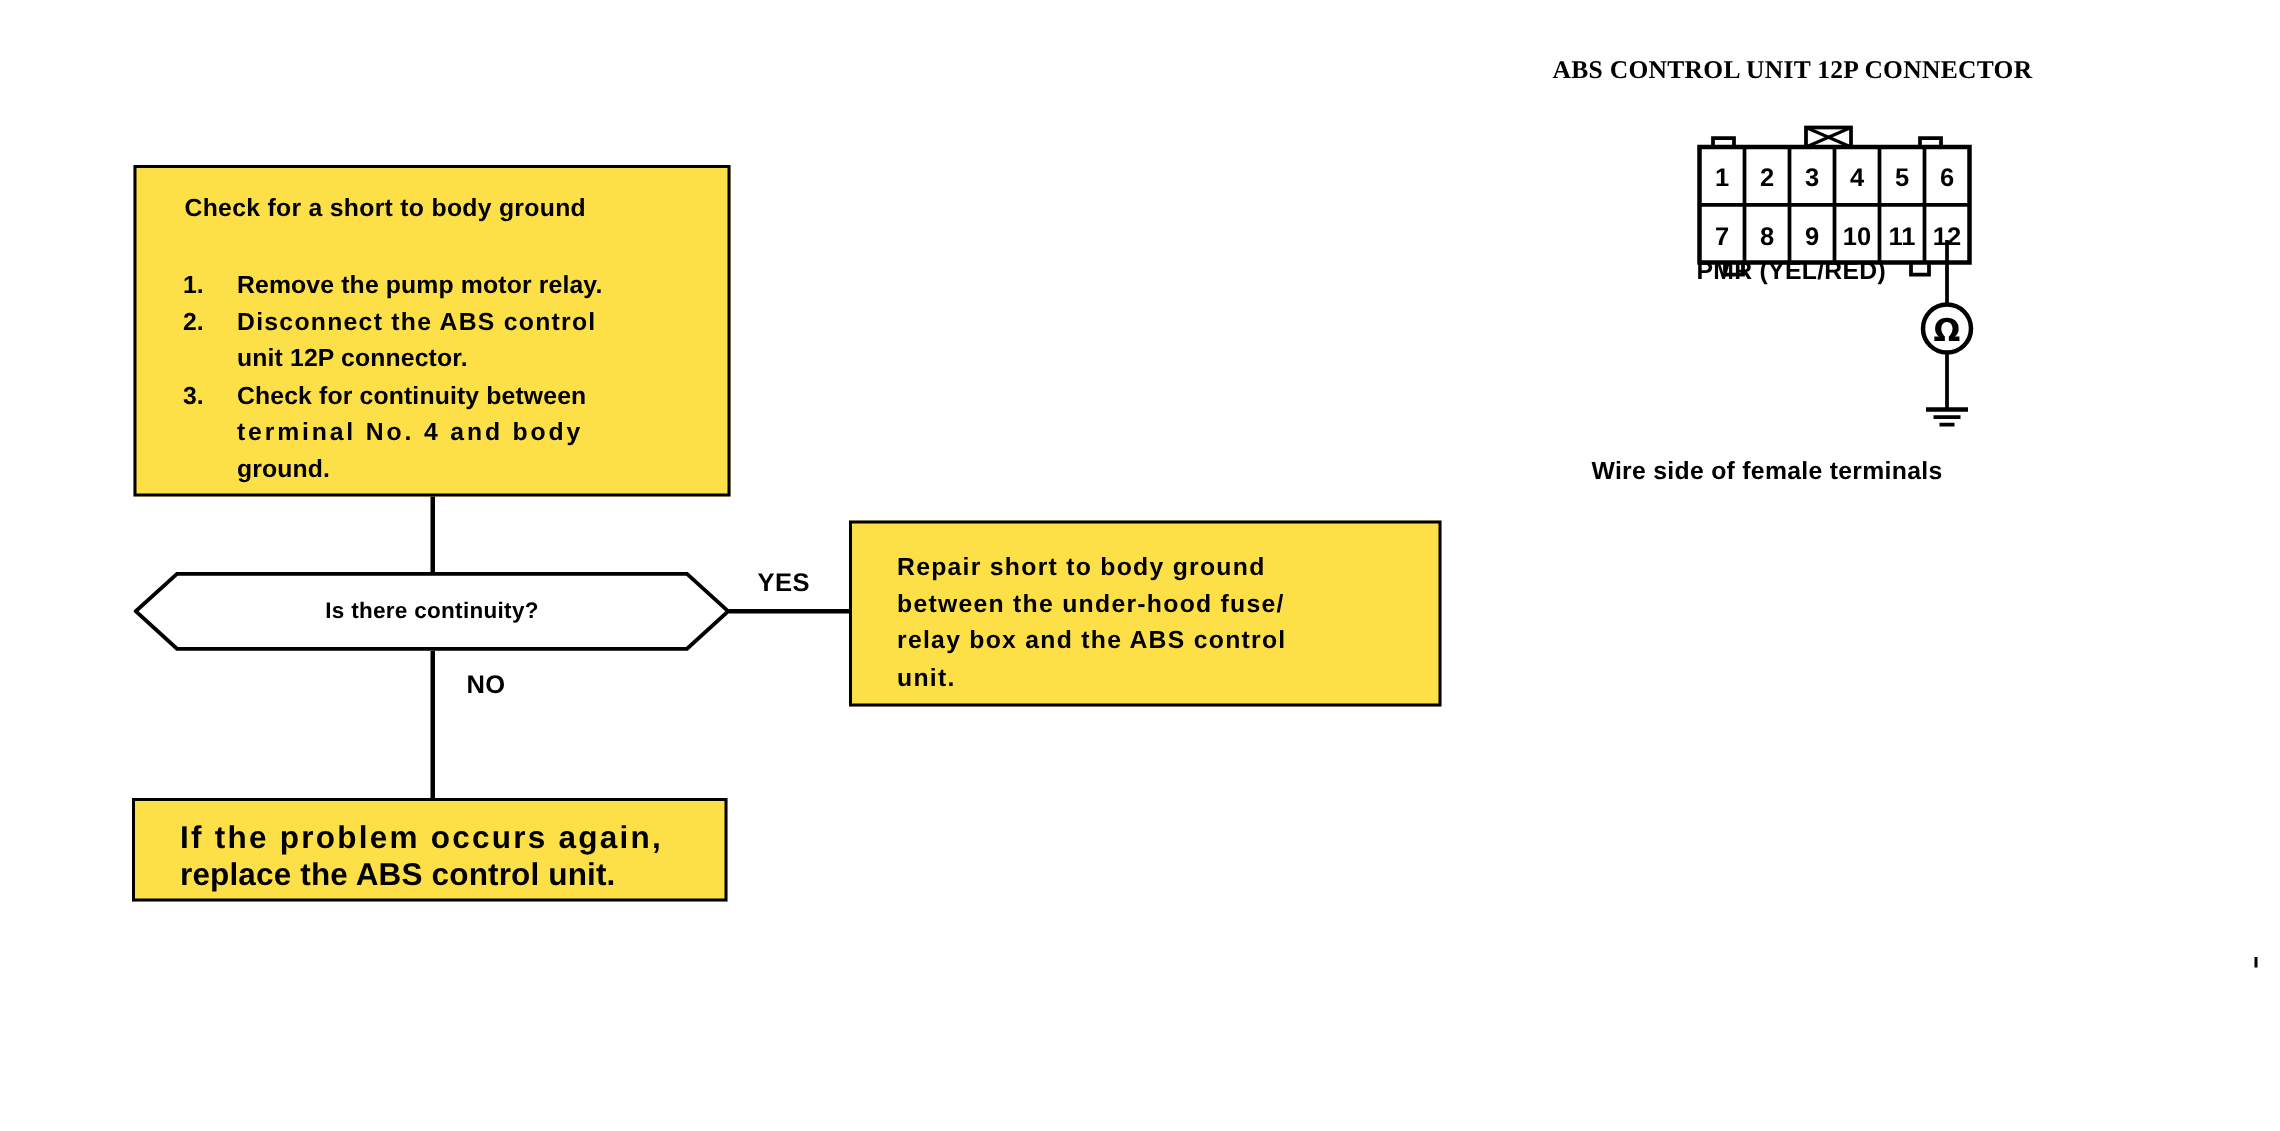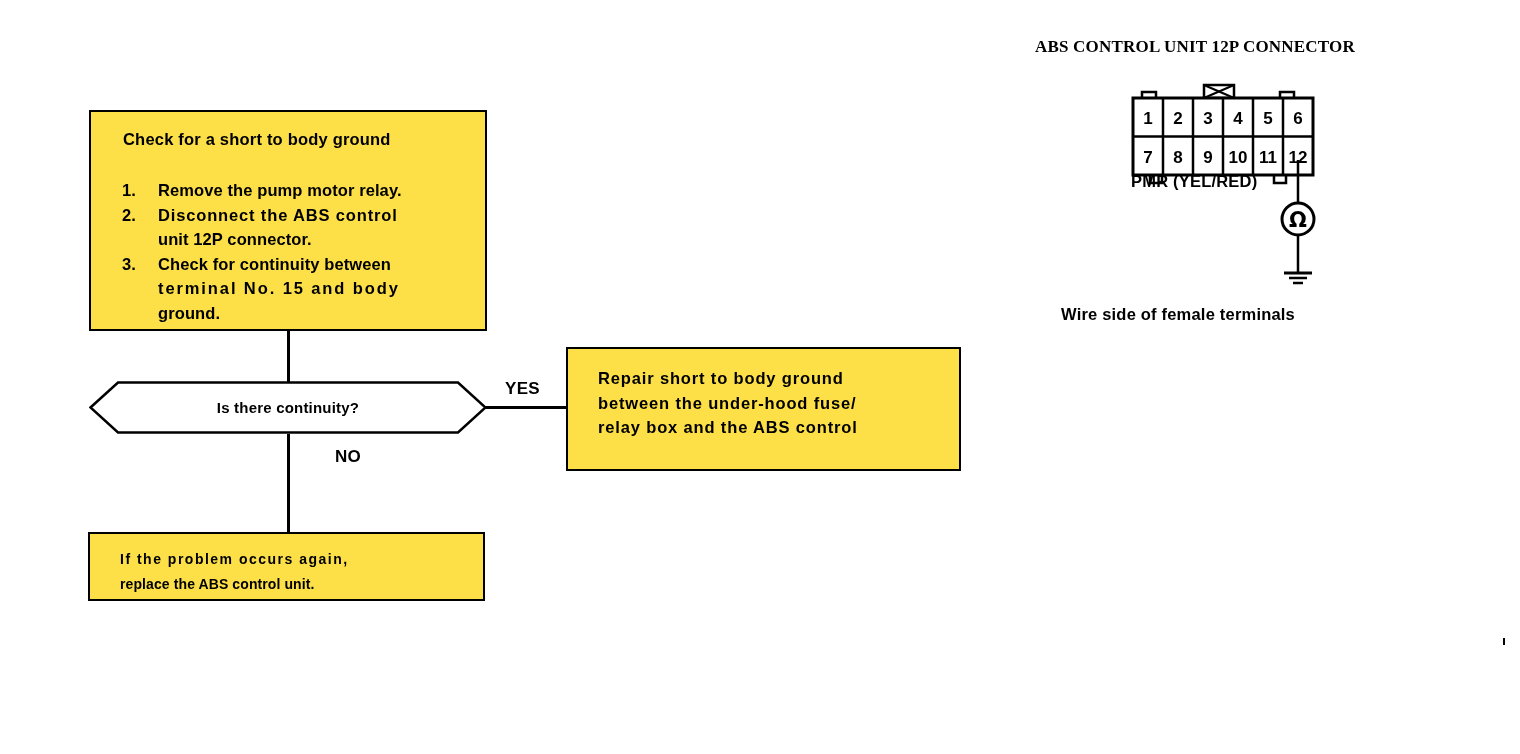--- a/index.html
+++ b/index.html
@@ -107,21 +107,21 @@
   }
 
   
   .branch-label {
     position: absolute;
     font-size: 17px;
     font-weight: 600;
     letter-spacing: 0.3px;
   }
   #yes-label { left: 505px; top: 379px; }
-  #no-label  { left: 311px; top: 447px; margin-left: 24px; }
+  #no-label  { left: 311px; top: 447px; }
 
   
   #repair-box {
     left: 566px;
     top: 347px;
     width: 395px;
     height: 124px;
   }
   #repair-box .body {
     position: absolute;
@@ -139,21 +139,21 @@
     left: 88px;
     top: 532px;
     width: 397px;
     height: 69px;
   }
   #final-box .body {
     position: absolute;
     left: 30px;
     top: 13px;
     width: 350px;
-    font-size: 14px;
+    font-size: 21px;
     font-weight: bold;
     line-height: 24.5px;
   }
   #final-box .l1 { letter-spacing: 1.5px; }
   #final-box .l2 { letter-spacing: 0.1px; }
 
   
   #connector-title {
     position: absolute;
     left: 1035px;
@@ -236,21 +236,21 @@
 
       <div class="step-item">
         <span class="step-num">2.</span>
         <span class="spaced-1">Disconnect the ABS control</span>
         <div class="spaced-0">unit 12P connector.</div>
       </div>
 
       <div class="step-item">
         <span class="step-num">3.</span>
         <span class="spaced-0">Check for continuity between</span>
-        <div class="spaced-2">terminal No. 15 and body</div>
+        <div class="spaced-2">terminal No. 4 and body</div>
         <div class="spaced-0">ground.</div>
       </div>
 
     </div>
   </div>
 
   <div class="vline" style="left:287px; top:331px; height:51px;"></div>
 
   <div id="decision">
     <svg width="398" height="53" viewBox="0 0 398 53">
@@ -263,20 +263,21 @@
   <div class="branch-label" id="yes-label">YES</div>
 
   <div class="vline" style="left:287px; top:434px; height:99px;"></div>
   <div class="branch-label" id="no-label">NO</div>
 
   <div class="flow-box" id="repair-box">
     <div class="body">
       <div>Repair short to body ground</div>
       <div>between the under-hood fuse/</div>
       <div>relay box and the ABS control</div>
+      <div>unit.</div>
     </div>
   </div>
 
   <div class="flow-box" id="final-box">
     <div class="body">
       <div class="l1">If the problem occurs again,</div>
       <div class="l2">replace the ABS control unit.</div>
     </div>
   </div>
 

